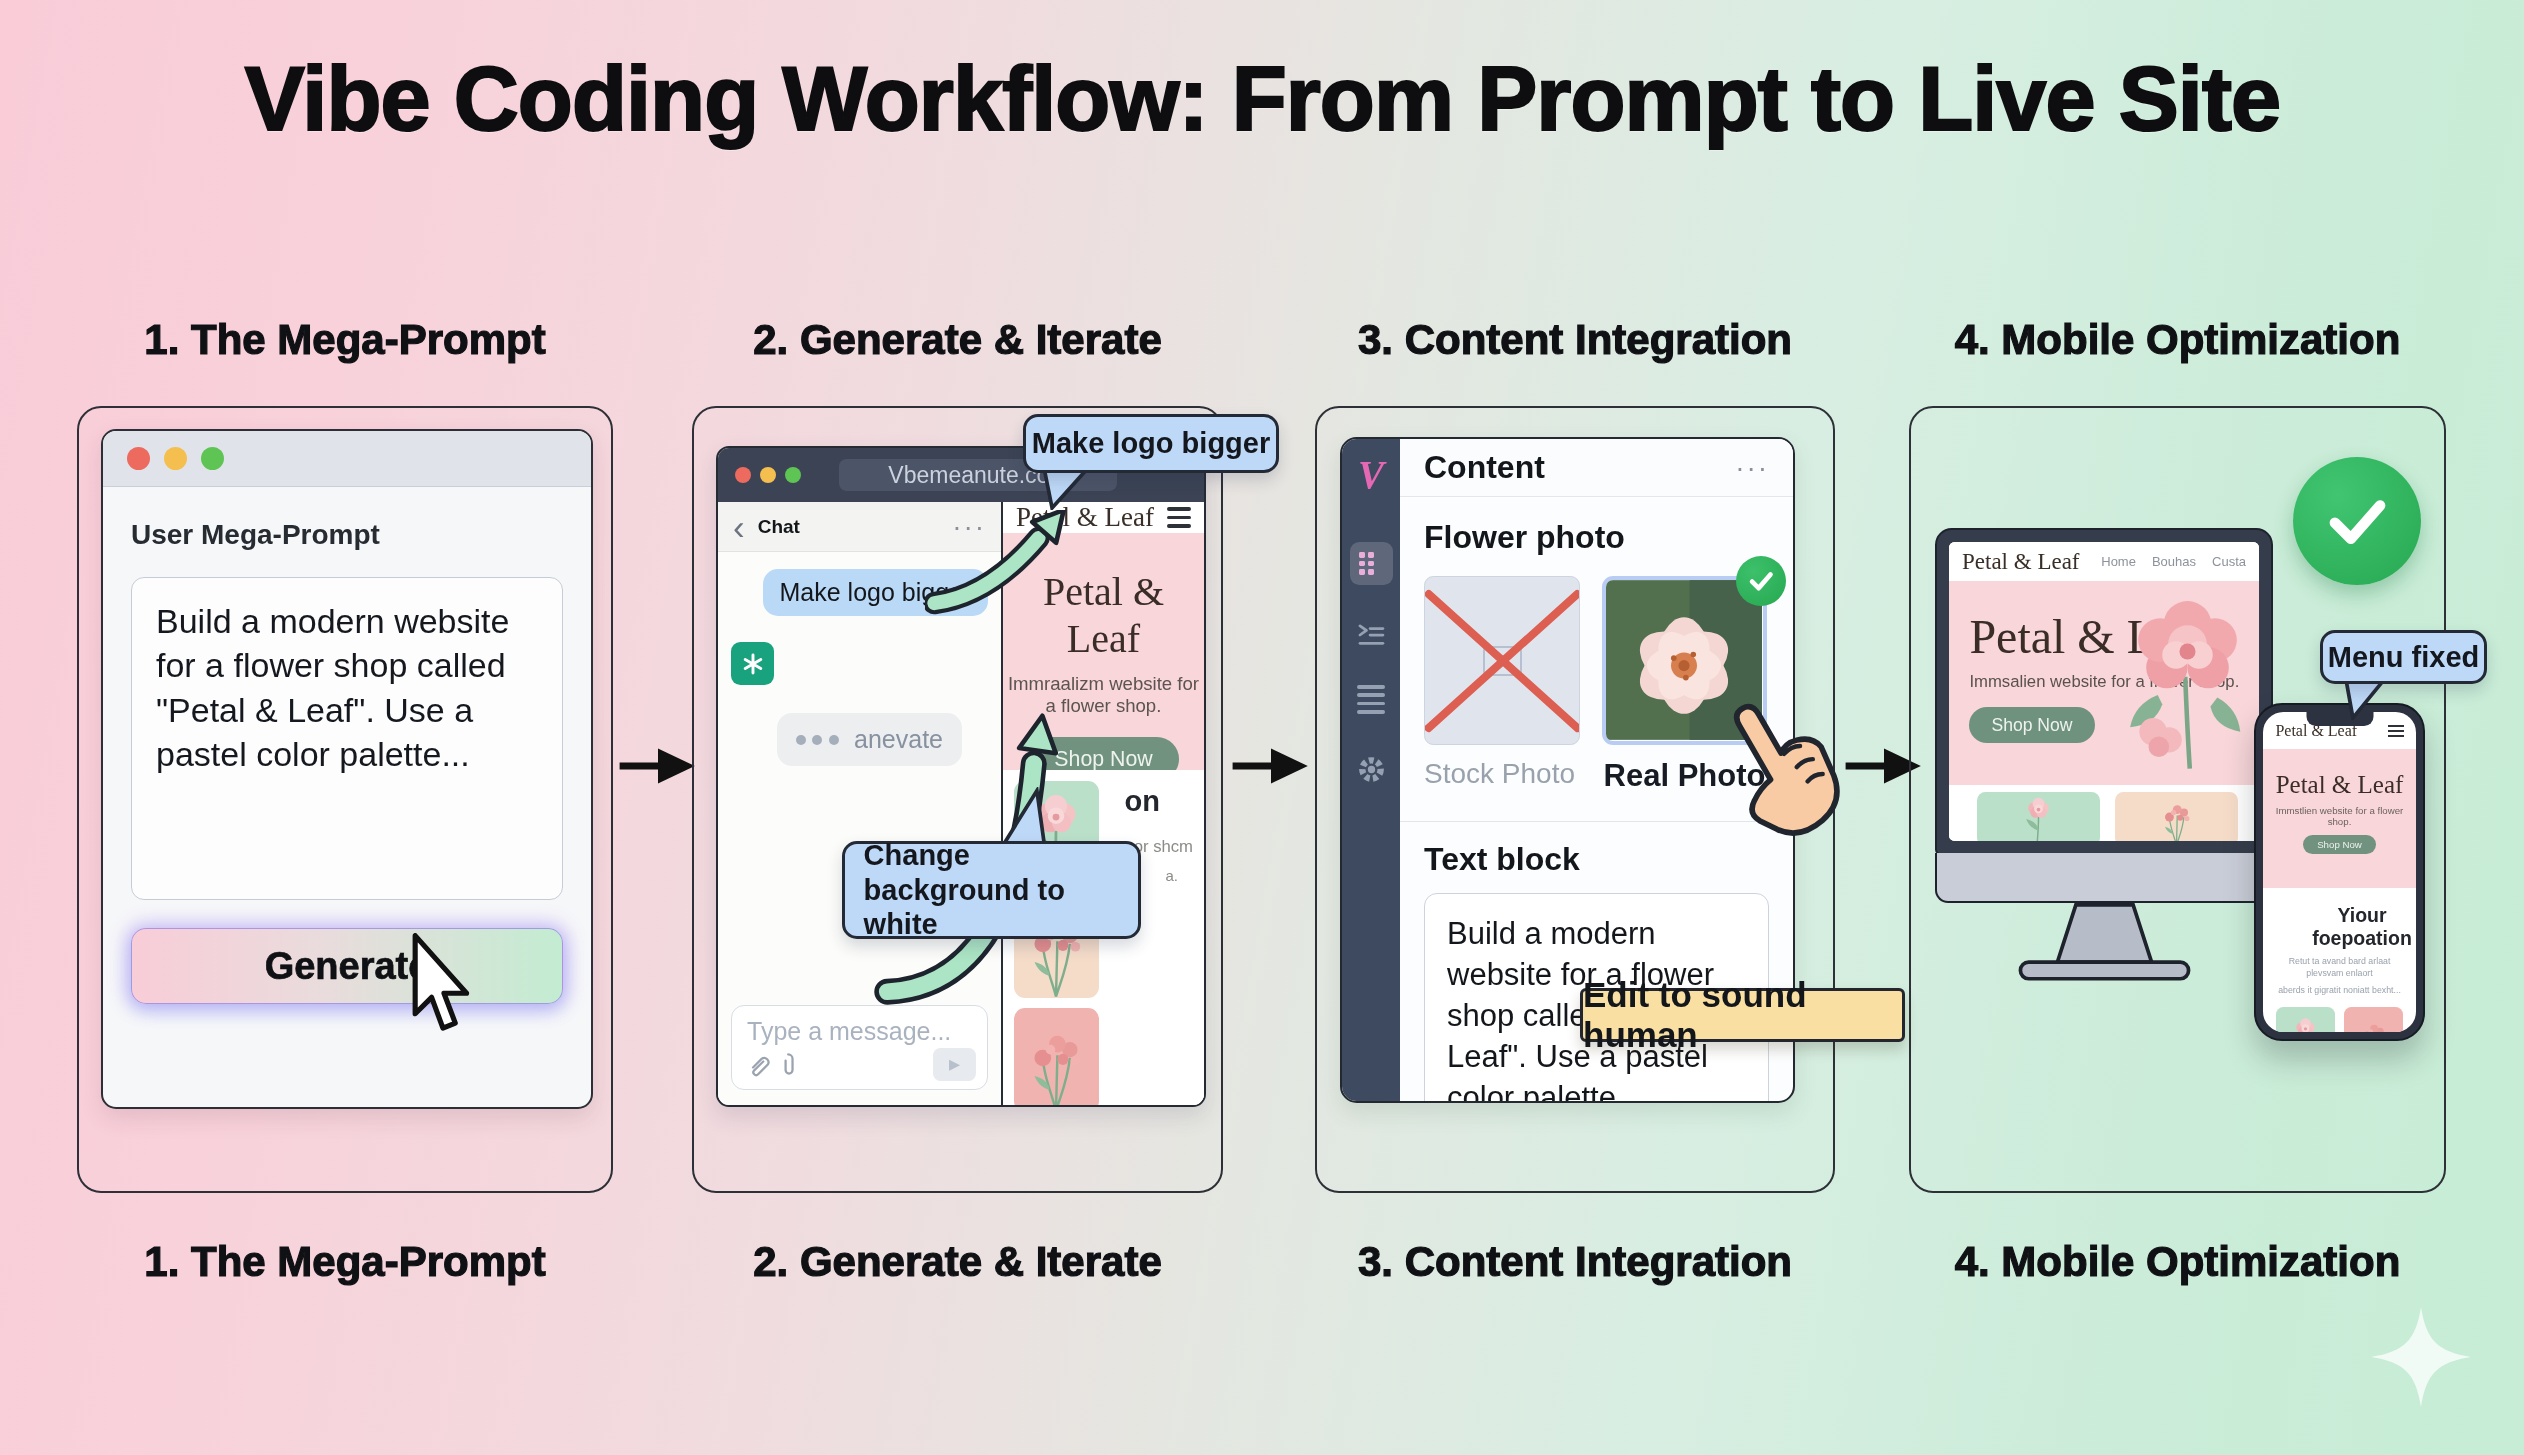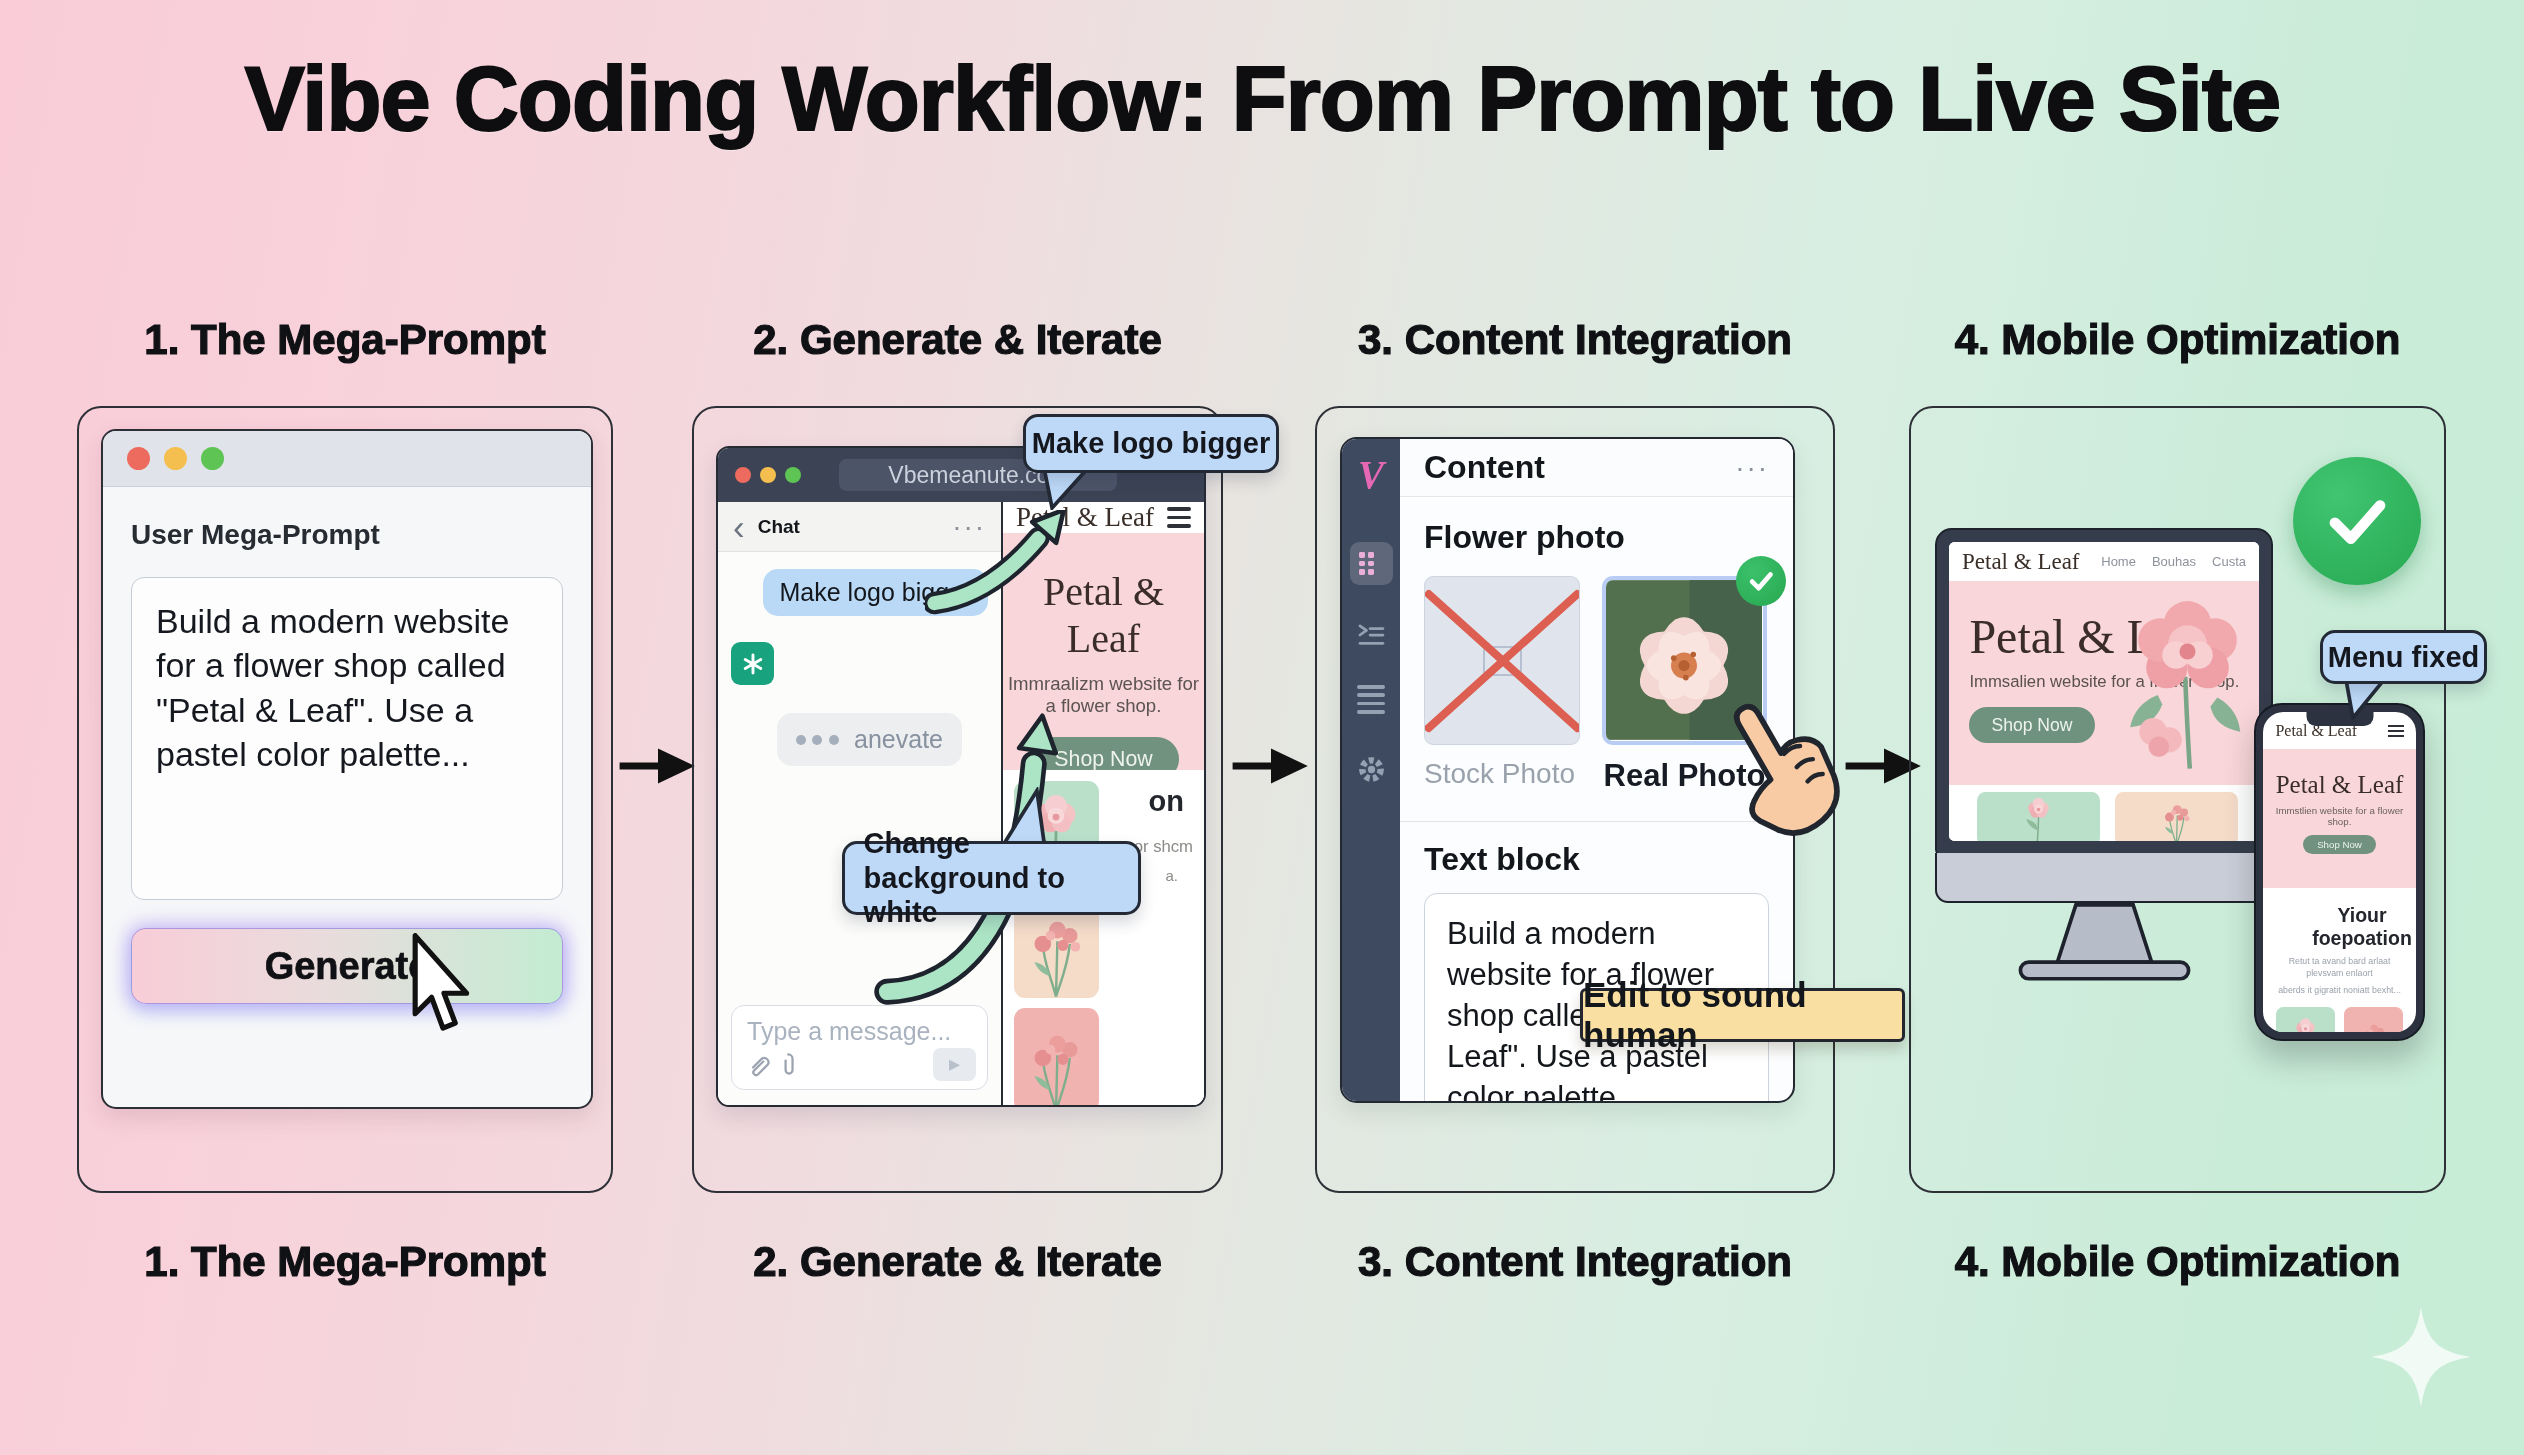--- a/index.html
+++ b/index.html
@@ -78,31 +78,31 @@
   .site-h { height:50px; display:flex; align-items:center; padding:0 13px; background:#fff; }
   .serif { font-family:"Liberation Serif", serif; }
   .site-logo { font-size:27px; color:#3a2f28; }
   .burger { margin-left:auto; display:flex; flex-direction:column; gap:4.6px; }
   .burger i { display:block; width:24px; height:3.7px; background:#2e3138; border-radius:1.9px; }
   .hero2 { height:237px; background:#f8d6d9; text-align:center; padding-top:35px; }
   .hero2-t { font-size:40px; color:#3a2d28; }
   .hero2-s { font-size:18.6px; color:#5c5450; margin-top:11px; }
   .cta { display:inline-block; margin-top:20.4px; padding:9.3px 26px; border-radius:24px; background:#70927f; color:#eef3ed; font-size:21.3px; }
   .mid2 { height:132px; background:#fdfdfc; position:relative; }
-  .mid2 .h { position:absolute; right:20px; top:15px; font-size:29px; font-weight:700; color:#23262c; }
+  .mid2 .h { position:absolute; right:44px; top:15px; font-size:29px; font-weight:700; color:#23262c; }
   .mid2 .l1 { position:absolute; right:11px; top:67px; font-size:16.7px; color:#8b8b87; }
   .mid2 .l2 { position:absolute; right:26px; top:97px; font-size:15px; color:#8b8b87; }
   .fgrid { flex:1; display:flex; flex-wrap:wrap; gap:9.3px; padding:11px; background:#fff; }
   .fcard { width:calc(50% - 4.6px); height:104px; border-radius:11px; display:flex; align-items:flex-end; justify-content:center; overflow:hidden; }
   .fc1 { background:#bae0ca; } .fc2 { background:#f5dcc9; } .fc3 { background:#f1b3af; } .fc4 { background:#d8c8ee; }
   .callout { position:absolute; background:#bed9f8; border:3.7px solid #232935; border-radius:15px;
              display:flex; align-items:center; justify-content:center; text-align:left;
              font-size:29px; font-weight:600; color:#14171d; z-index:5; box-shadow:0 7.4px 15px rgba(40,50,80,.18); }
   .co-top { left:329px; top:5.6px; width:256px; height:59px; }
-  .co-bot { left:148px; top:433px; width:299px; height:74px; padding:9.3px 18.6px; line-height:1.2; }
+  .co-bot { left:148px; top:433px; width:299px; height:98px; padding:9.3px 18.6px; line-height:1.2; }
   .tail { position:absolute; z-index:4; }
   .garr { position:absolute; z-index:4; }
   
   .app { position:absolute; left:23px; top:29px; width:455px; height:666px; border:2.8px solid #232831;
          border-radius:16.7px; overflow:hidden; background:#fcfdfe; box-shadow:0 9.3px 22px rgba(50,80,60,.12); }
   .side { position:absolute; left:0; top:0; bottom:0; width:58px; background:#3e4a5f; display:flex; flex-direction:column; align-items:center; }
   .vlogo { font-family:"Liberation Serif", serif; font-style:italic; font-weight:800; font-size:39px; color:#e668b5; margin-top:13px; }
   .tile { margin-top:45px; width:43px; height:43px; border-radius:9.3px; background:rgba(255,255,255,.17);
           display:flex; align-items:center; justify-content:center; }
   .gicon { width:25px; display:flex; flex-wrap:wrap; gap:2.8px; }

